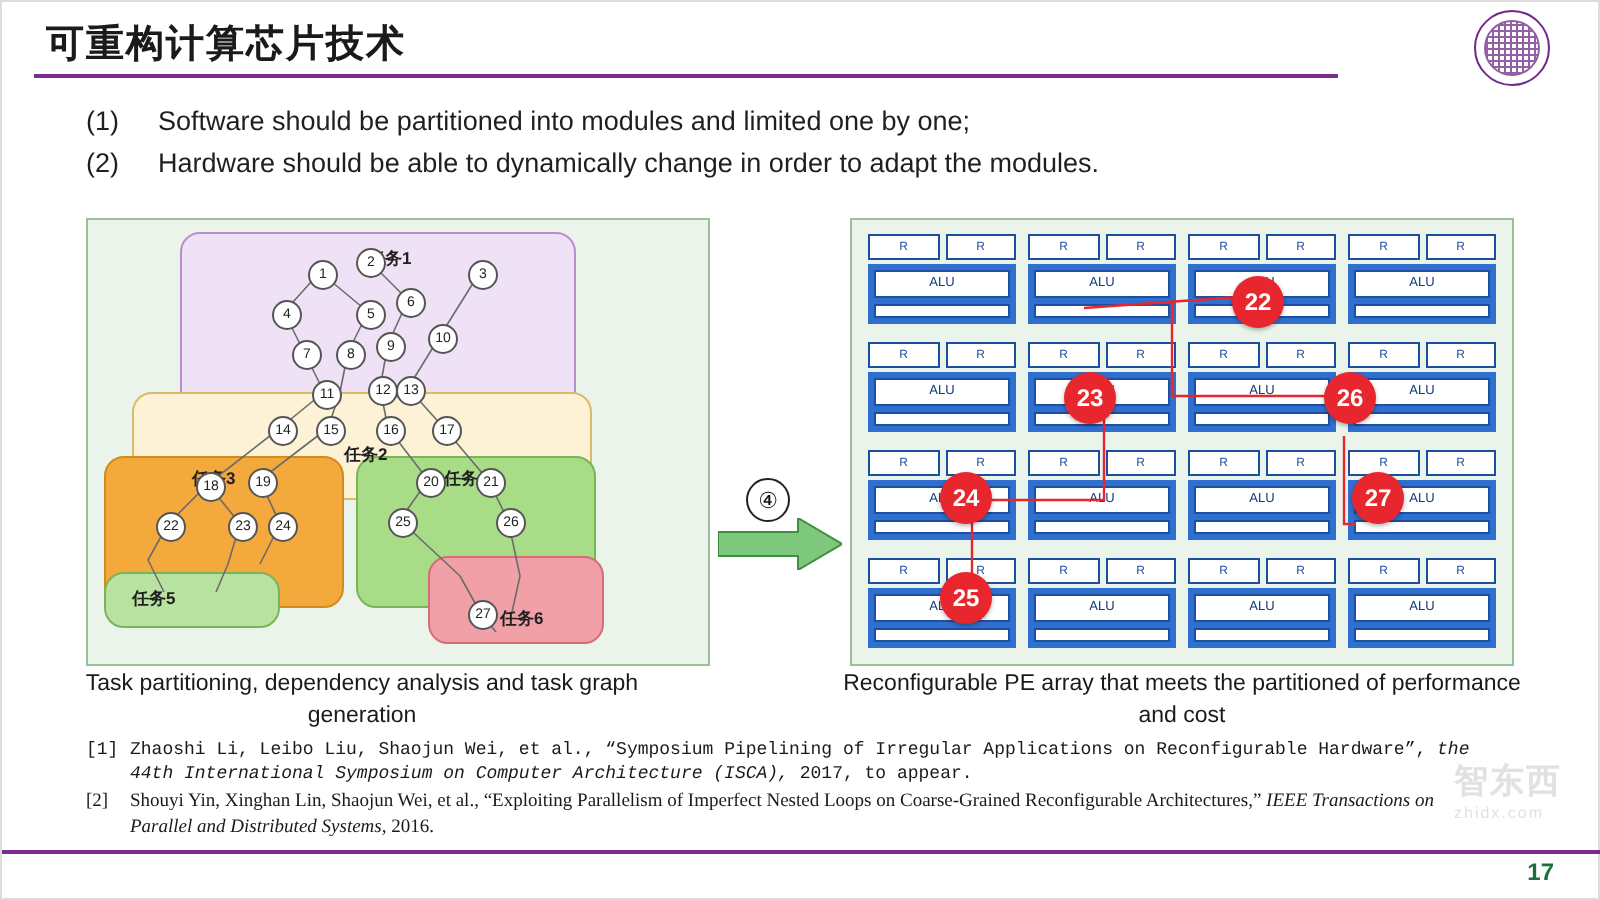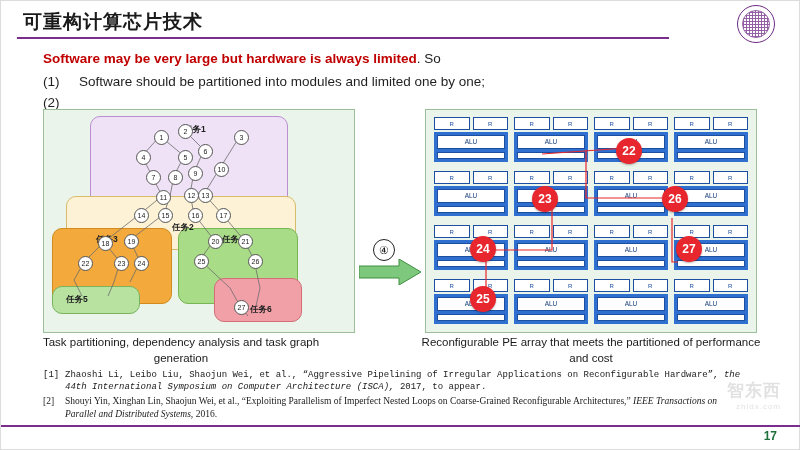--- a/index.html
+++ b/index.html
@@ -303,21 +303,21 @@
   .page-num {
     position: absolute;
     right: 22px; top: 428px;
     font-size: 12px;
     color: #1f6f3c;
     font-weight: bold;
   }
   .watermark {
     position: absolute;
     right: 18px; top: 378px;
-    text-align: right;
+    text-align: left;
     opacity: .55;
     z-index: 8;
   }
   .wm-logo {
     font-size: 17px;
     font-weight: bold;
     color: #c9c9c9;
     letter-spacing: 1px;
   }
   .wm-sub {
@@ -333,30 +333,28 @@
 
   <div class="header">
     <div class="title-bar">可重构计算芯片技术</div>
     <div class="title-rule"></div>
     <div class="logo">
       <div class="logo-inner"></div>
     </div>
   </div>
 
   <div class="intro">
-    <div>
-      <span class="hl">Software may be very large but hardware is always limited</span><span>. So</span>
-    </div>
     <div class="intro-list">
       <div class="intro-row">
         <span class="intro-num">(1)</span>
         <span>Software should be partitioned into modules and limited one by one;</span>
       </div>
       <div class="intro-row">
         <span class="intro-num">(2)</span>
+        <span>Hardware should be able to dynamically change in order to adapt the modules.</span>
       </div>
     </div>
   </div>
 
   <div class="fig-left">
     <div class="box task1"></div>
     <div class="box task2"></div>
     <div class="box task3"></div>
     <div class="box task4"></div>
     <div class="box task5"></div>
@@ -638,21 +636,21 @@
   </div>
 
   <div class="cap cap-left">Task partitioning, dependency analysis and task graph generation</div>
   <div class="cap cap-right">Reconfigurable PE array that meets the partitioned of performance and cost</div>
 
   <div class="refs">
     <div class="ref-row ref-mono">
       <span class="ref-num">[1]</span>
       <span>
         <span>Zhaoshi Li, Leibo Liu, Shaojun Wei, et al.,</span>
-        <span>“Aggressive Pipelining of Irregular Applications on Reconfigurable Hardware”,</span>
+        <span>“Symposium Pipelining of Irregular Applications on Reconfigurable Hardware”,</span>
         <span class="ital">the 44th International Symposium on Computer Architecture (ISCA),</span>
         <span>2017, to appear.</span>
       </span>
     </div>
     <div class="ref-row">
       <span class="ref-num">[2]</span>
       <span>
         <span>Shouyi Yin, Xinghan Lin, Shaojun Wei, et al.,</span>
         <span>“Exploiting Parallelism of Imperfect Nested Loops on Coarse-Grained Reconfigurable Architectures,”</span>
         <span class="ital">IEEE Transactions on Parallel and Distributed Systems,</span>

